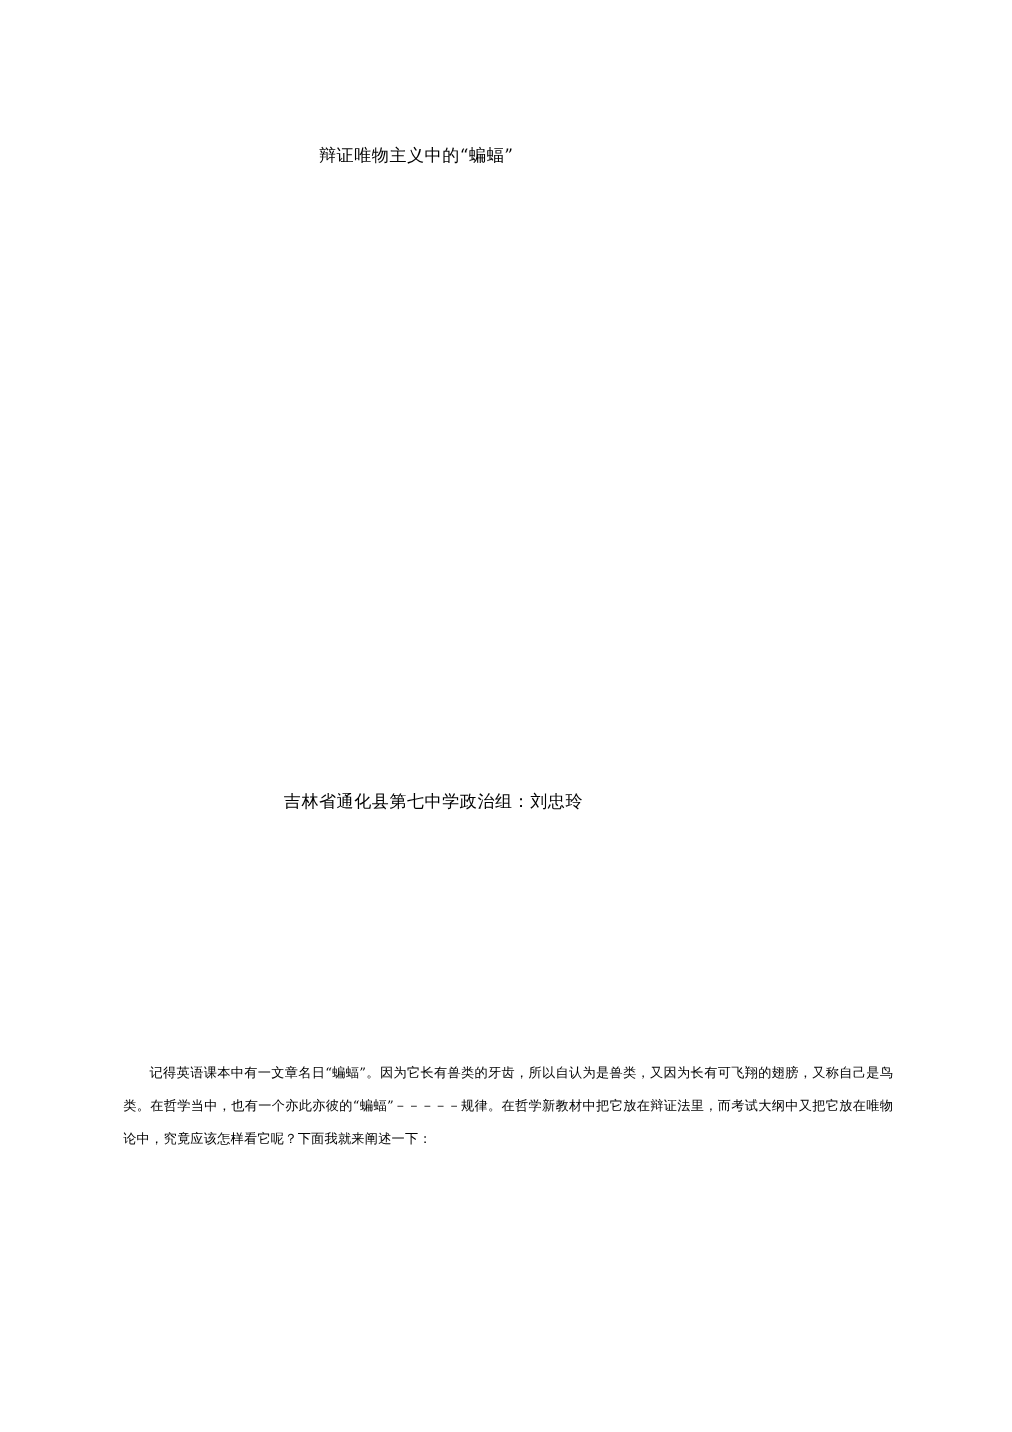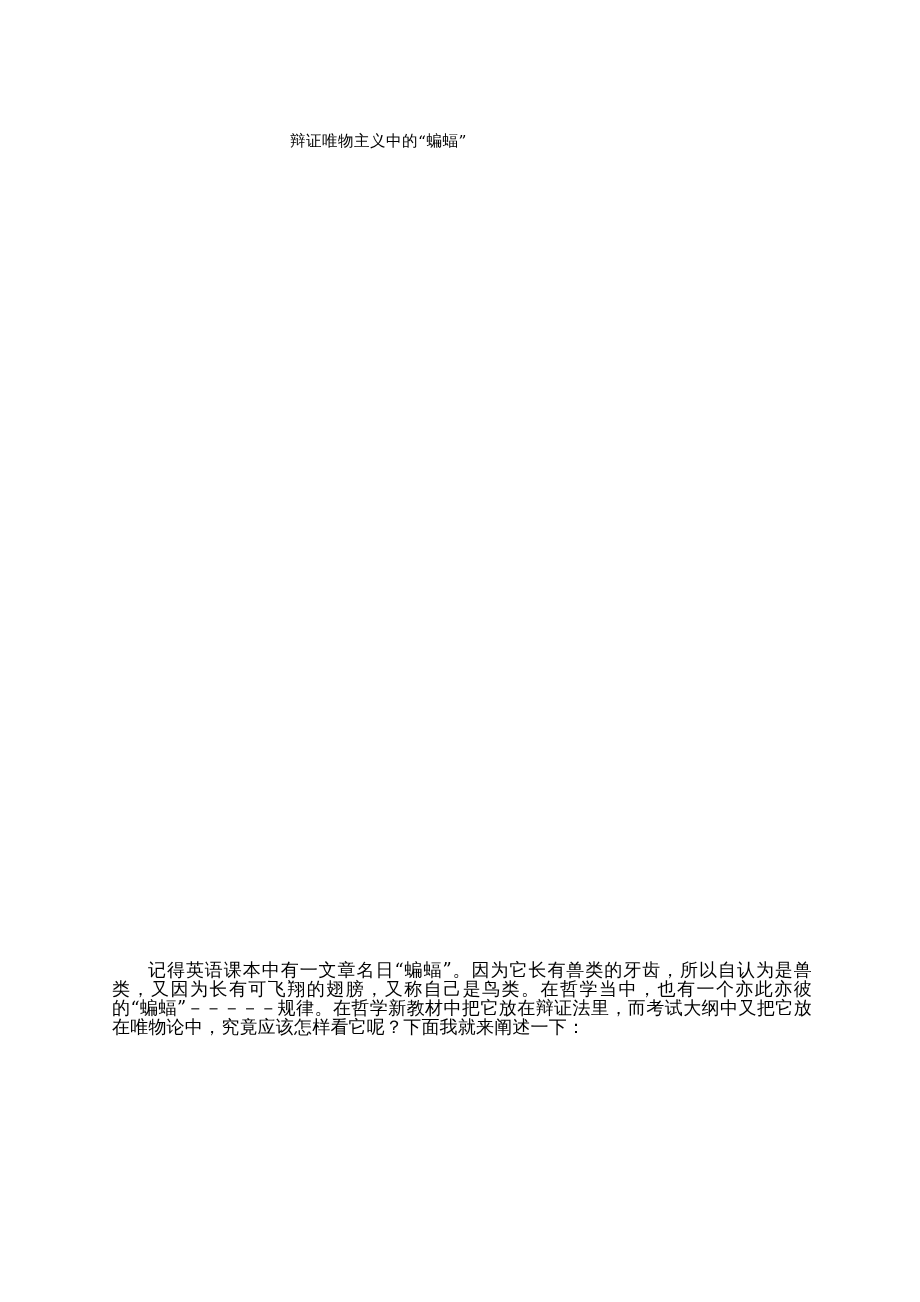--- a/index.html
+++ b/index.html
@@ -38,36 +38,37 @@
     font-size: 15.5px;
     line-height: 1.5;
     letter-spacing: 0.5px;
     white-space: nowrap;
   }
   .body-text {
     position: absolute;
     top: 960px;
     left: 112px;
     width: 700px;
-    font-size: 18px;
-    line-height: 19px;
+    font-size: 12px;
+    line-height: 30px;
     text-align: justify;
     text-justify: inter-ideograph;
     letter-spacing: 0.2px;
   }
   .body-text p {
     margin: 0;
     text-indent: 2em;
   }
 </style>
 </head>
 <body>
 
 <div class="page">
 
   <div class="doc-title">辩证唯物主义中的“蝙蝠”</div>
 
+  <div class="byline">吉林省通化县第七中学政治组：刘忠玲</div>
 
   <div class="body-text">
     <p>记得英语课本中有一文章名日“蝙蝠”。因为它长有兽类的牙齿，所以自认为是兽类，又因为长有可飞翔的翅膀，又称自己是鸟类。在哲学当中，也有一个亦此亦彼的“蝙蝠”－－－－－规律。在哲学新教材中把它放在辩证法里，而考试大纲中又把它放在唯物论中，究竟应该怎样看它呢？下面我就来阐述一下：</p>
   </div>
 
 </div>
 
 </body></html>

